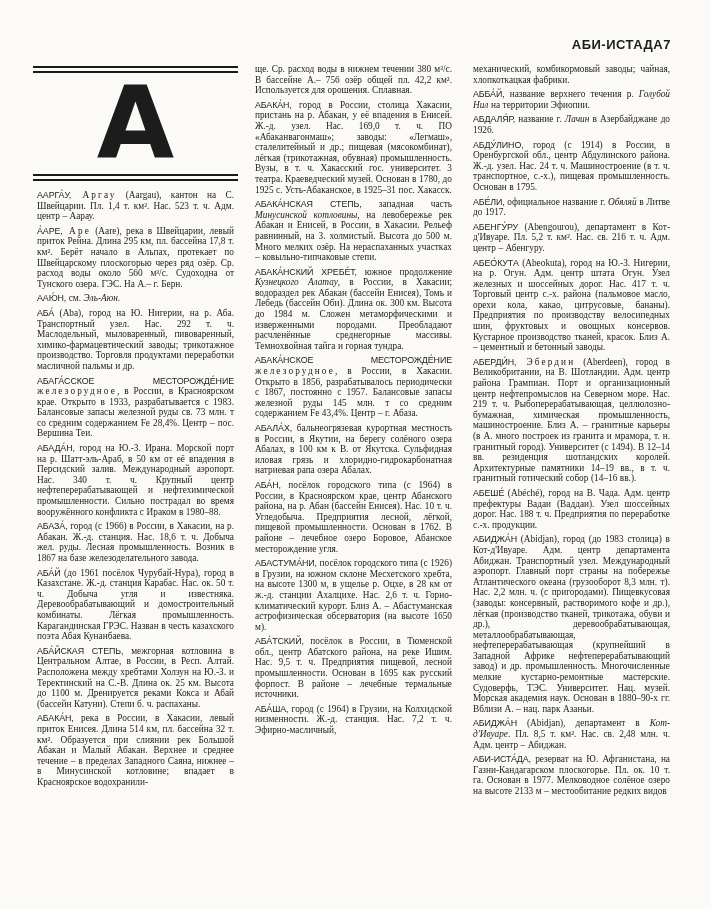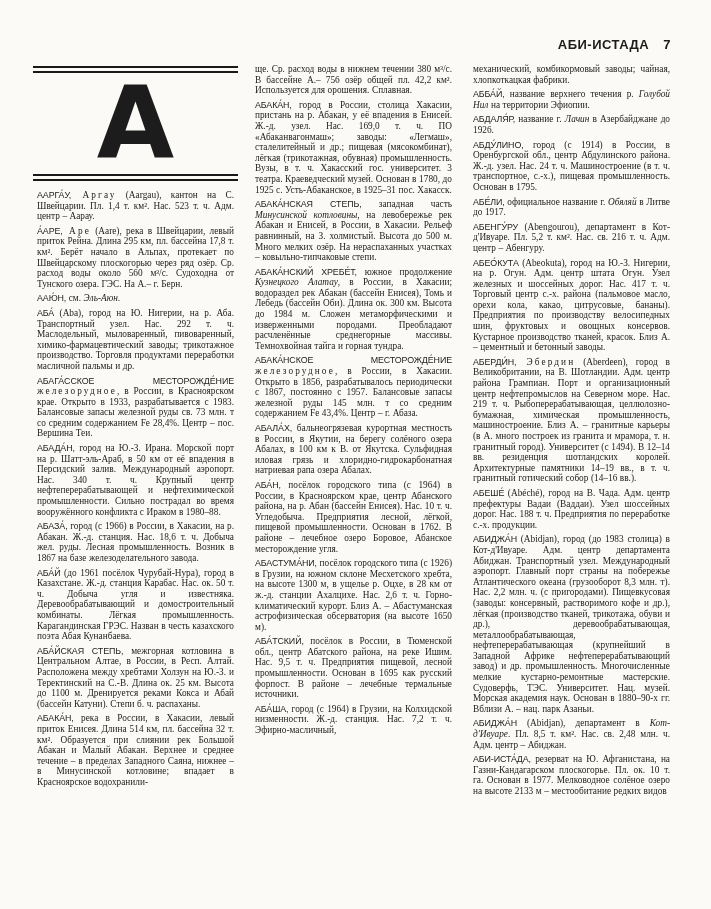--- a/index.html
+++ b/index.html
@@ -7,21 +7,21 @@
     position:relative;
     width:711px;height:909px;
     margin:0 auto;
     background:#fbfaf6;
     color:#1c1c1c;
     font-family:"Liberation Serif", serif;
     overflow:hidden;
   }
   .running-head{
     position:absolute;top:37px;right:40px;
-    display:flex;align-items:baseline;gap:14px;
+    display:flex;align-items:baseline;
     font-family:"Liberation Sans", sans-serif;
     font-weight:700;font-size:13px;letter-spacing:.5px;
   }
   .columns{
     position:absolute;left:33px;right:37px;top:60px;bottom:36px;
     display:flex;gap:13px;
   }
   .col{
     flex:1 1 0;min-width:0;overflow:hidden;
     text-align:justify;

